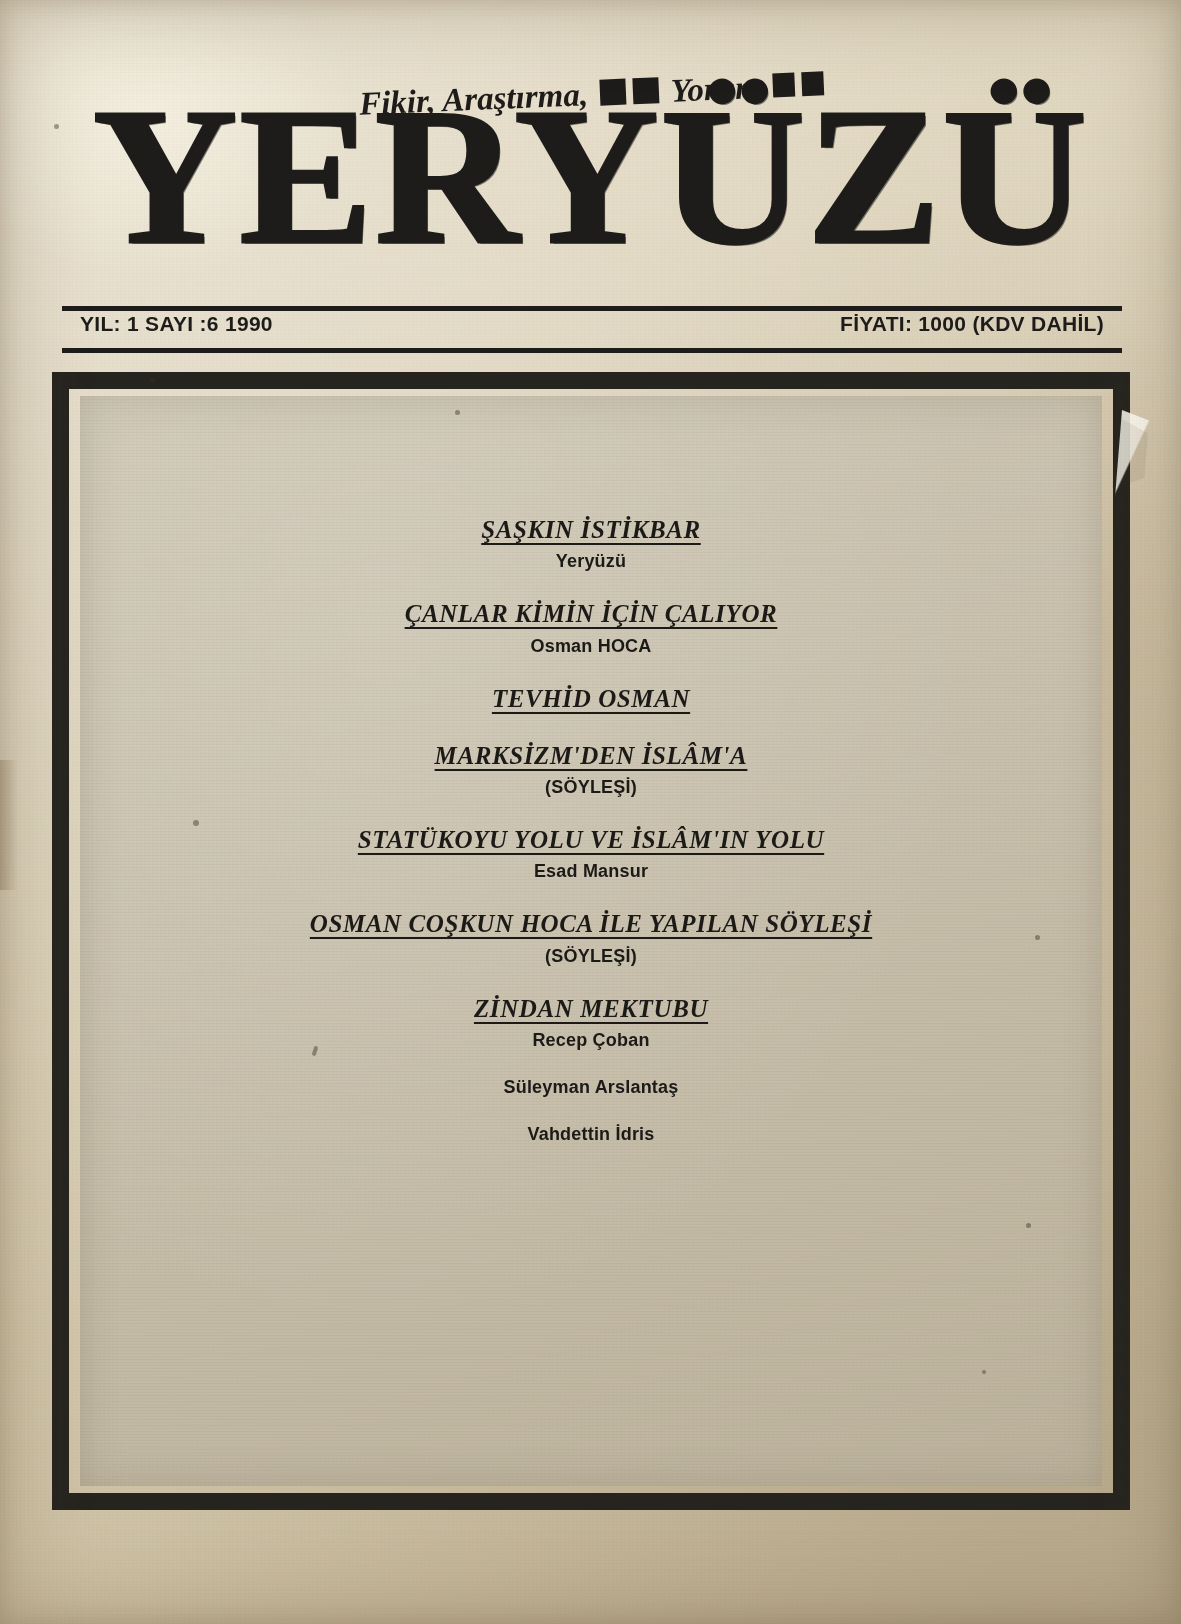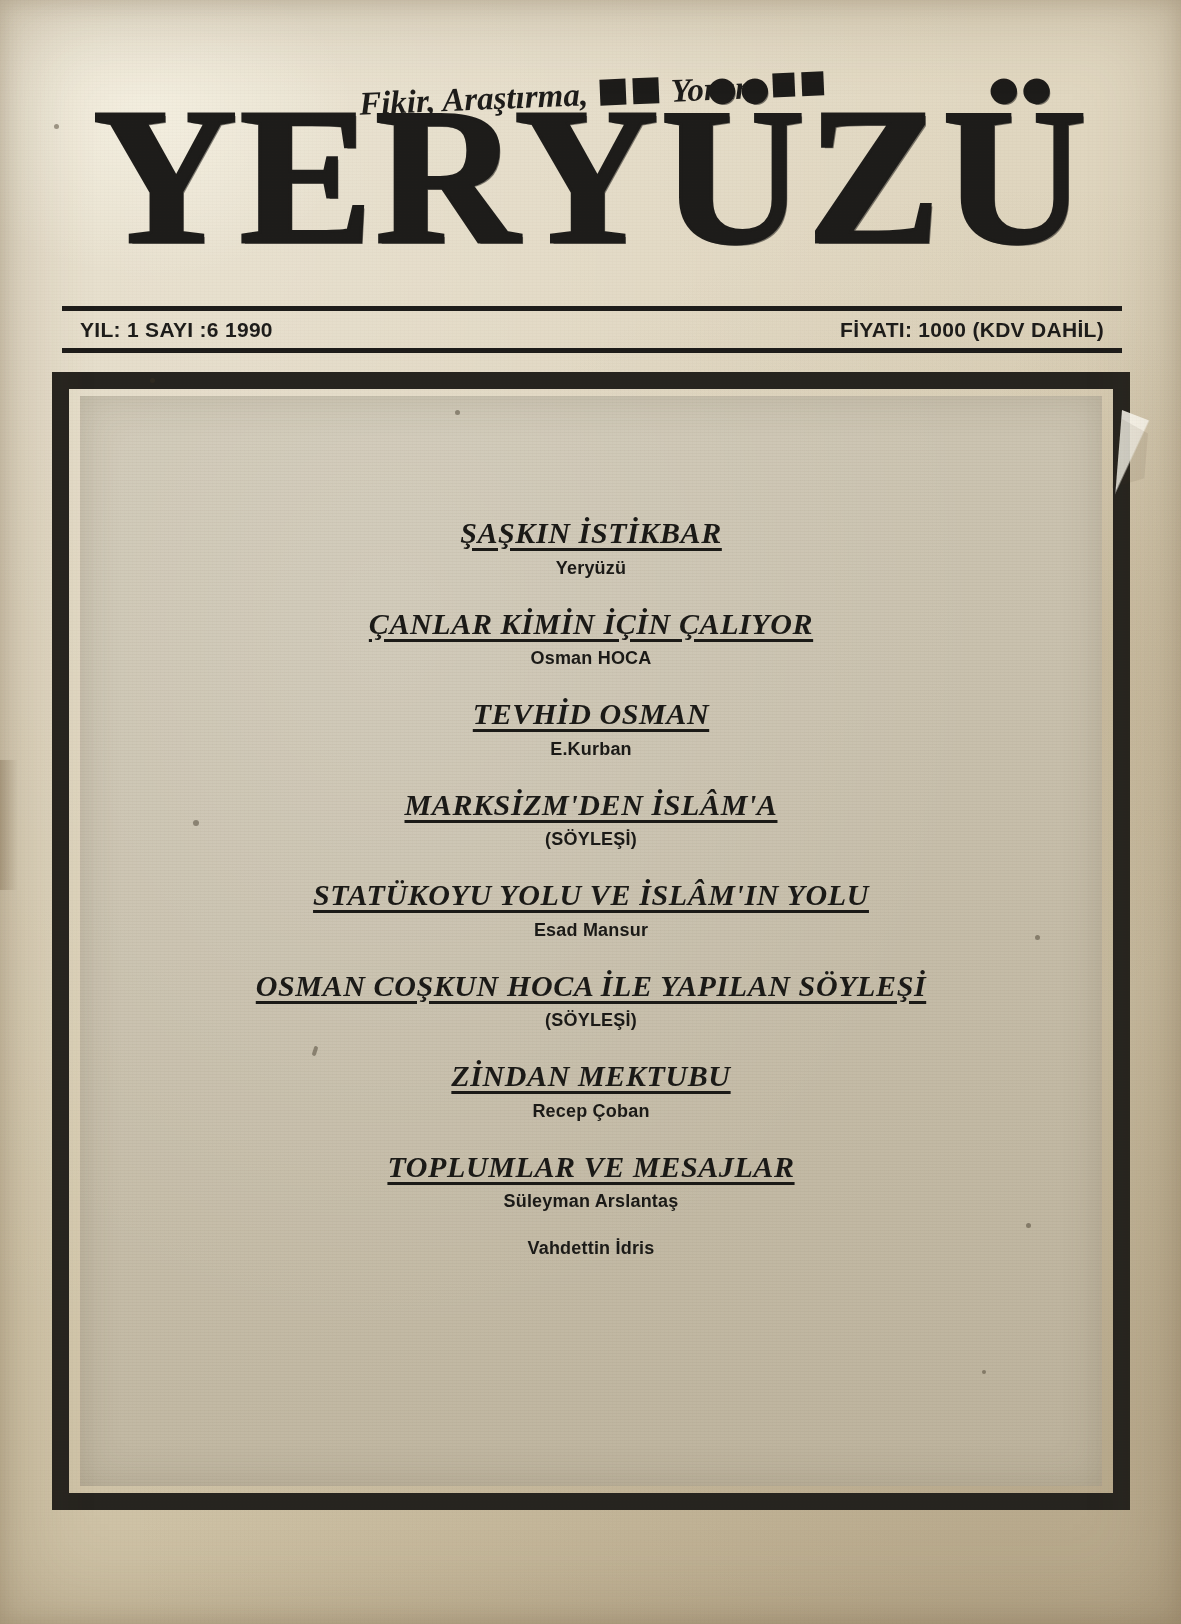--- a/index.html
+++ b/index.html
@@ -124,27 +124,27 @@
     height: 5px;
     background: #1d1c1a;
   }
   .issue-line {
     position: absolute;
     left: 62px;
     top: 312px;
     width: 1060px;
     height: 36px;
     display: flex;
-    align-items: center;
+    align-items: flex-start;
     justify-content: space-between;
     font-family: "Liberation Sans", sans-serif;
     font-weight: bold;
     font-size: 21px;
     color: #1d1c1a;
-    padding: 8px 18px;
+    padding: 0 18px;
     box-sizing: border-box;
     letter-spacing: 0.3px;
   }
 
   
   .frame-outer {
     position: absolute;
     left: 52px;
     top: 372px;
     width: 1078px;
@@ -180,21 +180,21 @@
     position: relative;
     z-index: 2;
     padding: 118px 40px 0 40px;
     text-align: center;
   }
   .toc-entry { margin-bottom: 26px; }
   .toc-title {
     font-family: "Liberation Serif", serif;
     font-style: italic;
     font-weight: bold;
-    font-size: 30px;
+    font-size: 25px;
     letter-spacing: 0.6px;
     color: #1b1a17;
     text-decoration: underline;
     text-underline-offset: 5px;
     line-height: 1.25;
   }
   .toc-author {
     font-family: "Liberation Sans", sans-serif;
     font-weight: bold;
     font-size: 18px;
@@ -257,21 +257,20 @@
         <div class="toc-author">Yeryüzü</div>
       </div>
 
       <div class="toc-entry">
         <div class="toc-title">ÇANLAR KİMİN İÇİN ÇALIYOR</div>
         <div class="toc-author">Osman HOCA</div>
       </div>
 
       <div class="toc-entry">
         <div class="toc-title">TEVHİD OSMAN</div>
-        <div class="toc-author">E.Kurban</div>
       </div>
 
       <div class="toc-entry">
         <div class="toc-title">MARKSİZM'DEN İSLÂM'A</div>
         <div class="toc-author">(SÖYLEŞİ)</div>
       </div>
 
       <div class="toc-entry">
         <div class="toc-title">STATÜKOYU YOLU VE İSLÂM'IN YOLU</div>
         <div class="toc-author">Esad Mansur</div>
@@ -281,21 +280,20 @@
         <div class="toc-title">OSMAN COŞKUN HOCA İLE YAPILAN SÖYLEŞİ</div>
         <div class="toc-author">(SÖYLEŞİ)</div>
       </div>
 
       <div class="toc-entry">
         <div class="toc-title">ZİNDAN MEKTUBU</div>
         <div class="toc-author">Recep Çoban</div>
       </div>
 
       <div class="toc-entry">
-        <div class="toc-title">TOPLUMLAR VE MESAJLAR</div>
         <div class="toc-author">Süleyman Arslantaş</div>
       </div>
 
       <div class="toc-entry">
         <div class="toc-author">Vahdettin İdris</div>
       </div>
 
 
     </div>
   </div>

